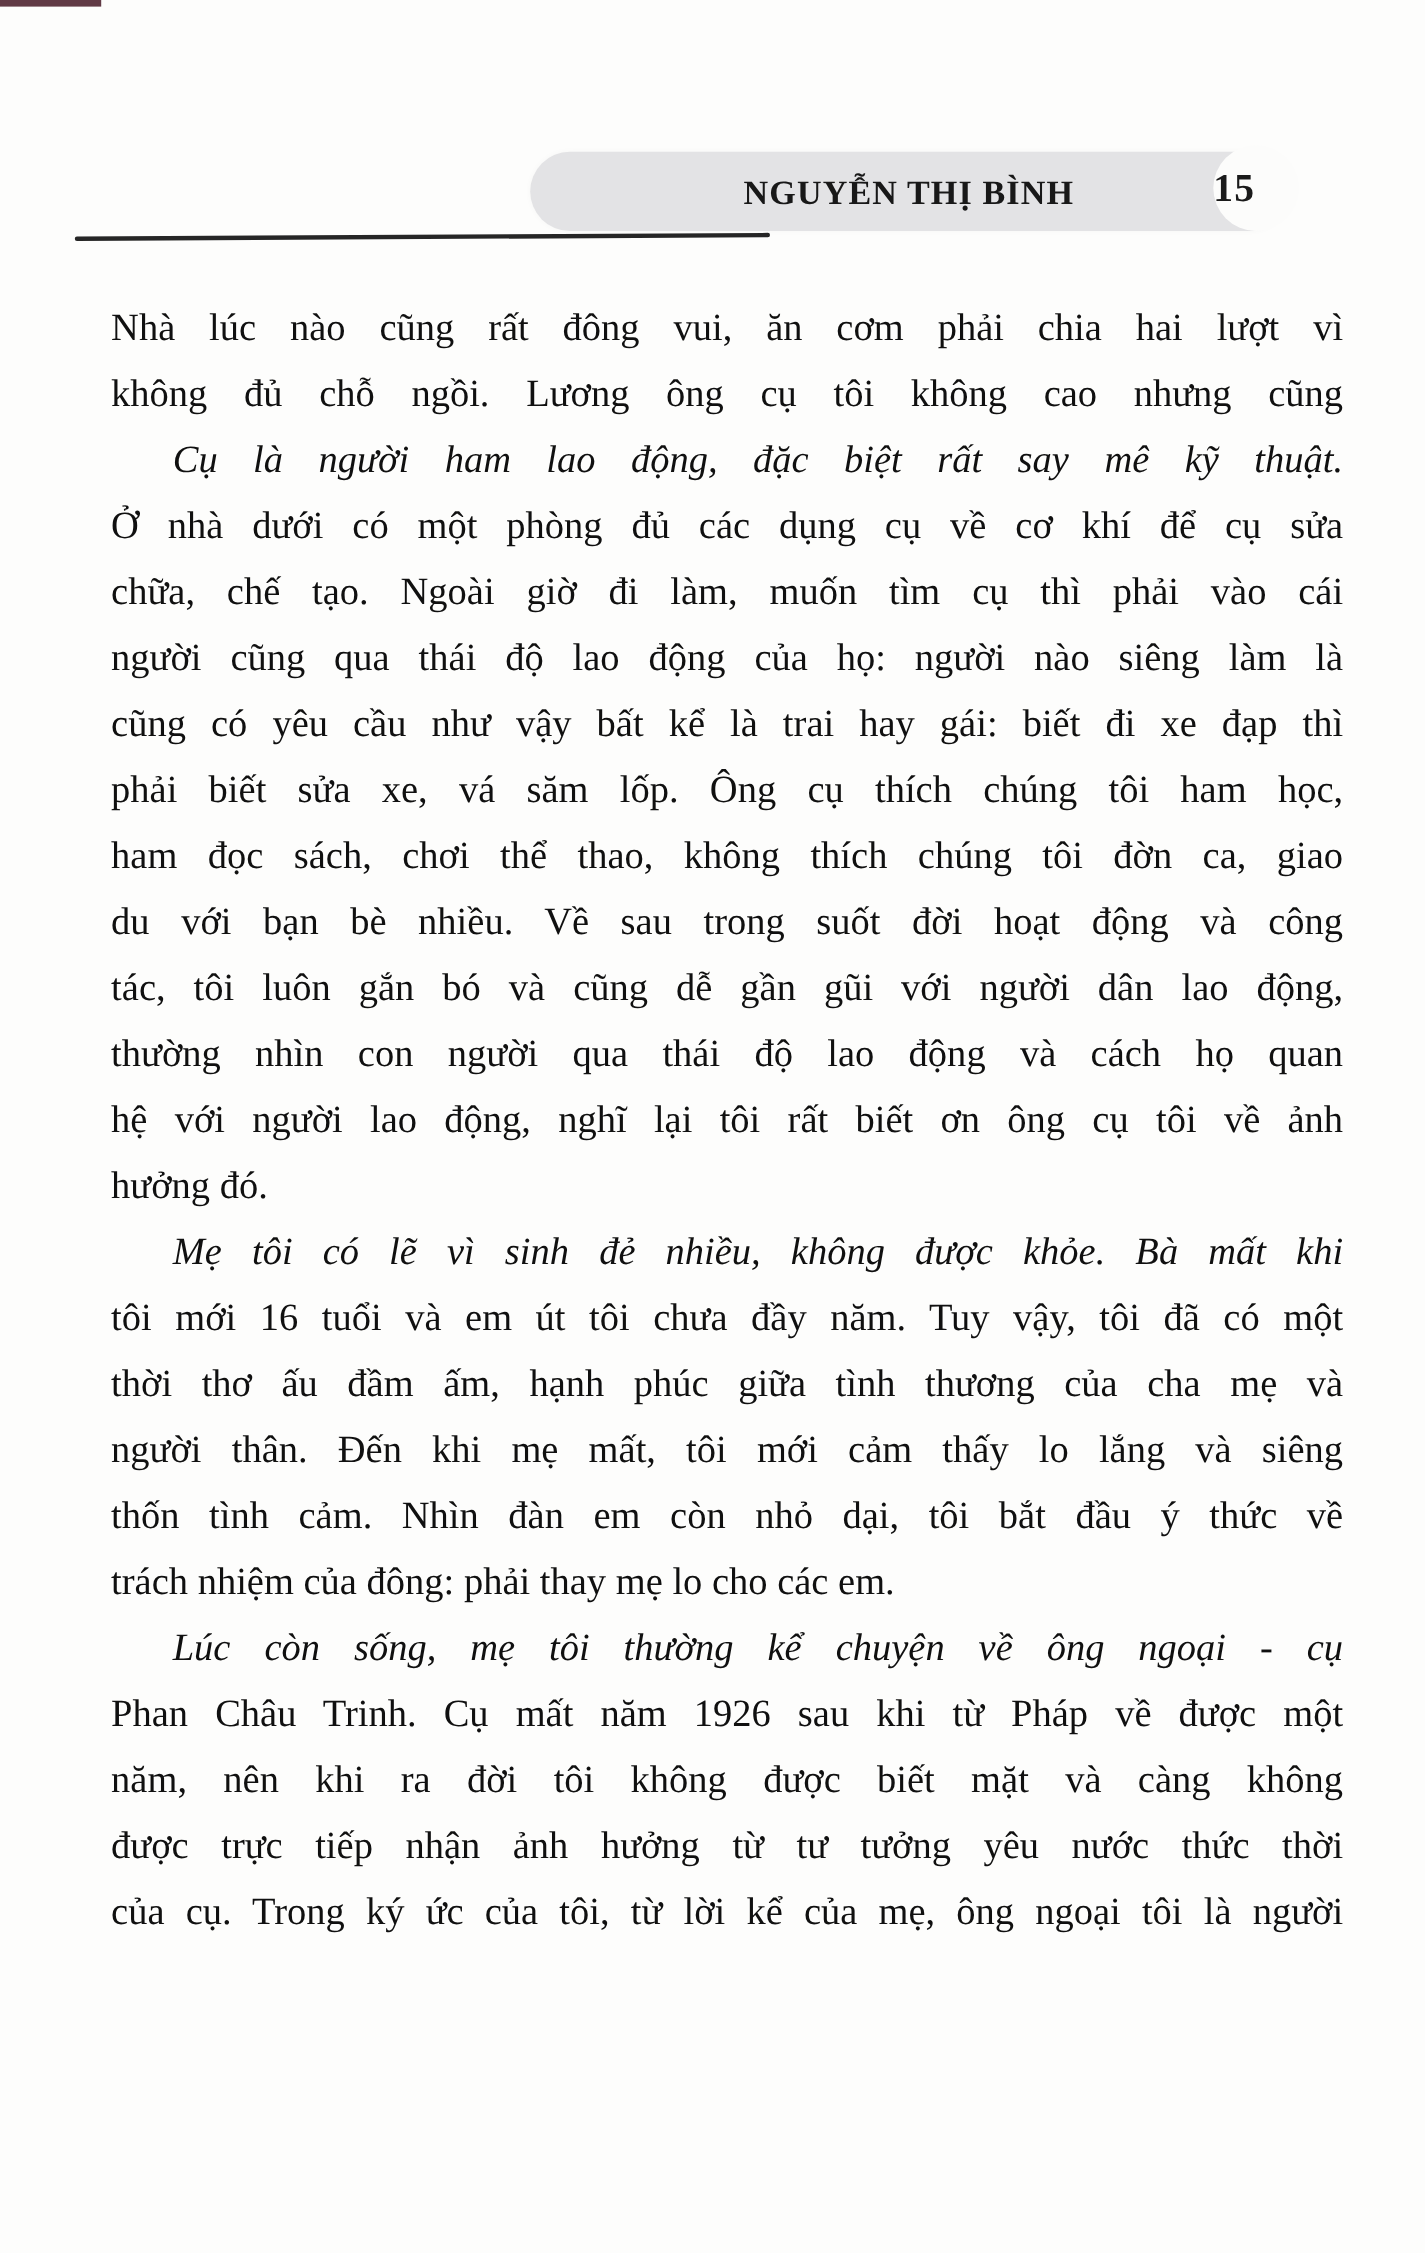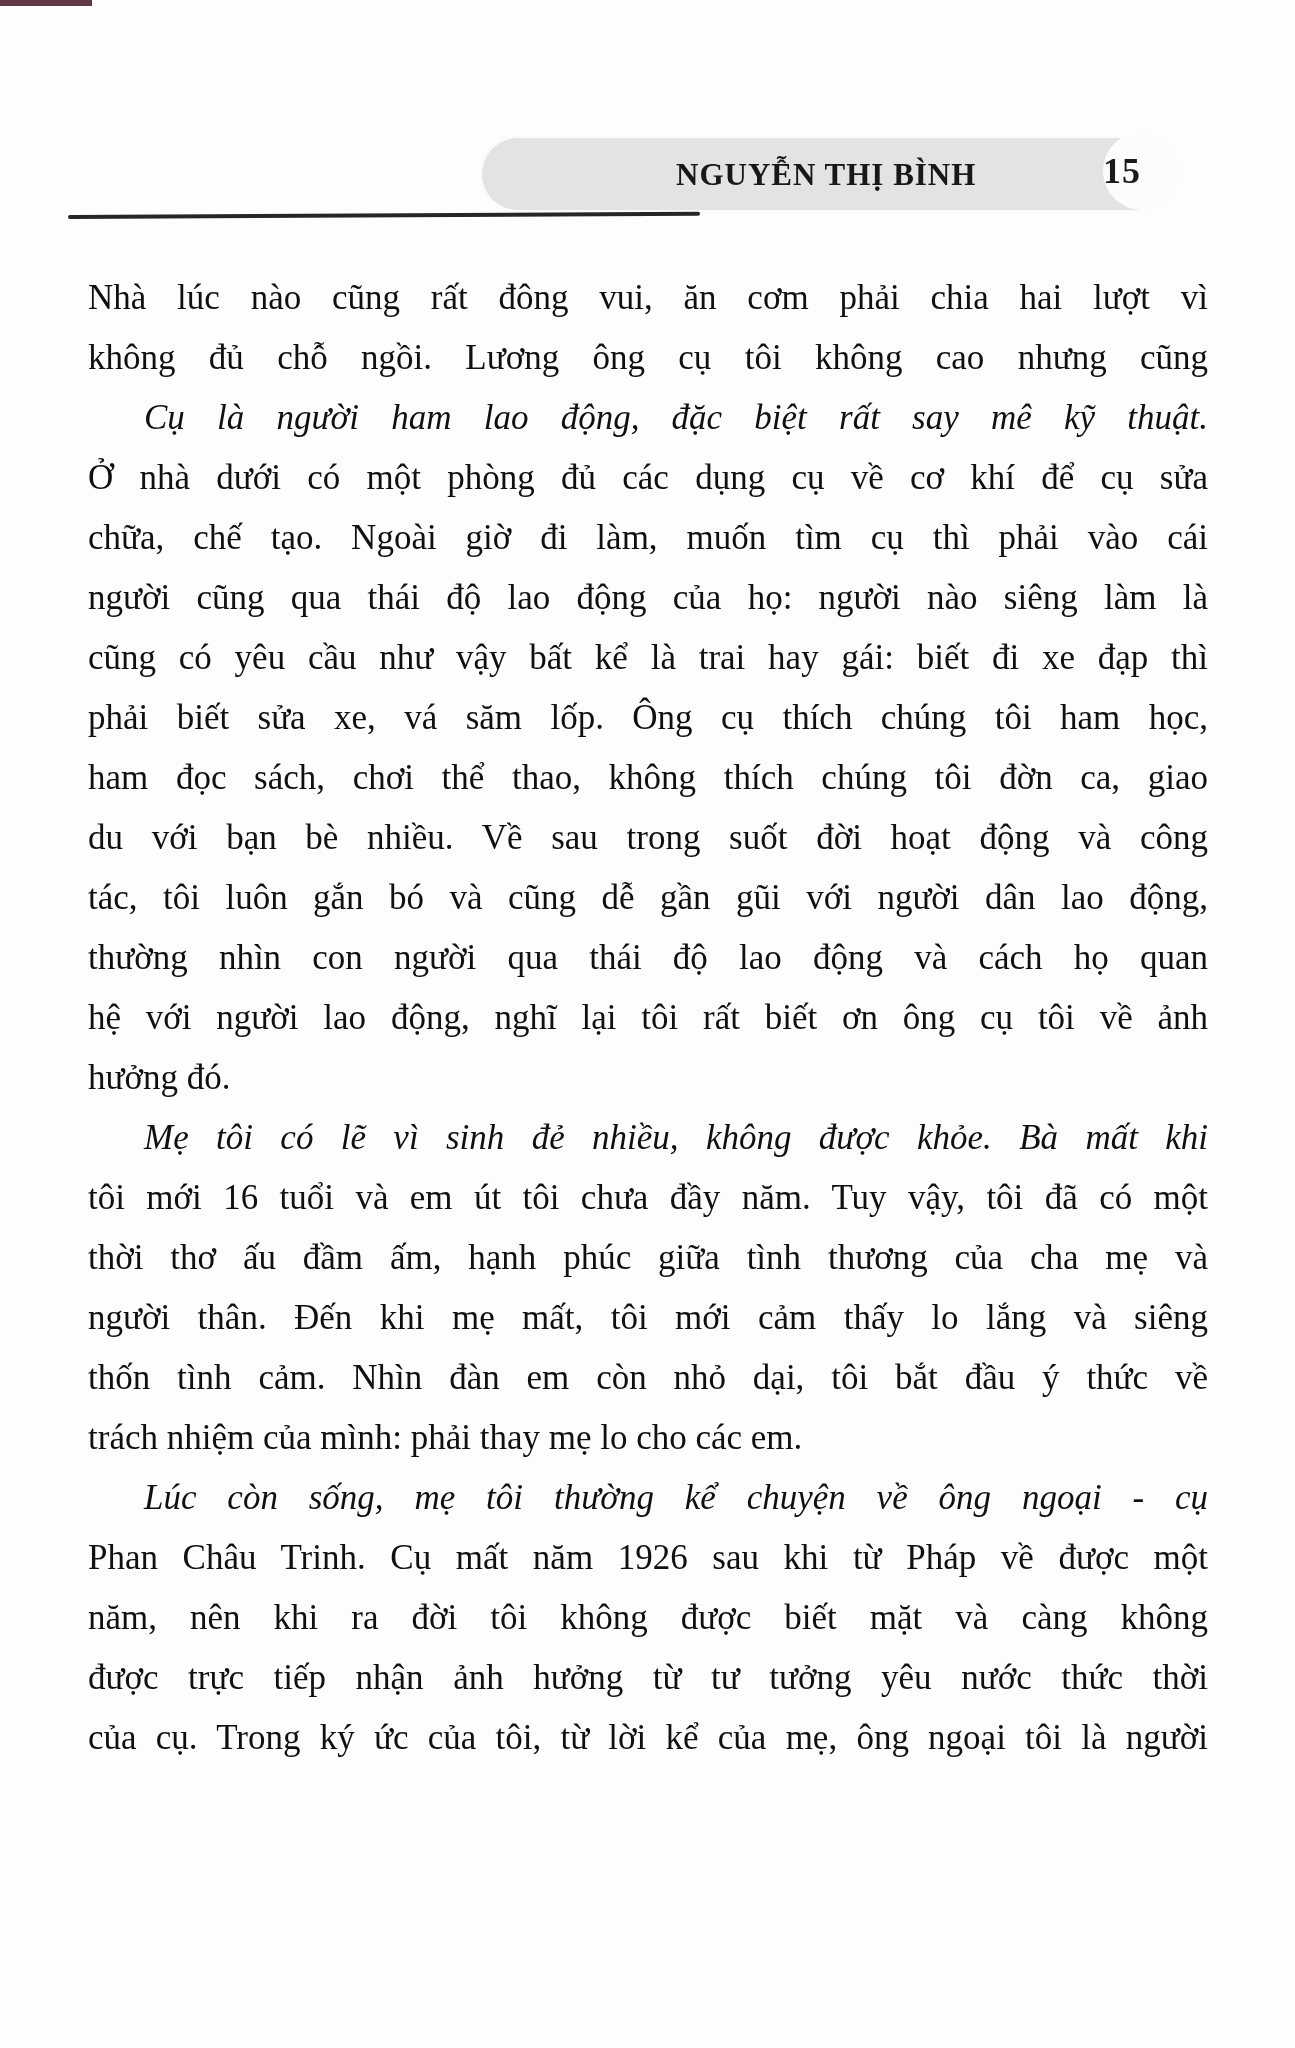--- a/index.html
+++ b/index.html
@@ -61,21 +61,21 @@
     width: 632px; height: 4px;
     background: #262626;
     border-radius: 2px;
     transform: rotate(-0.3deg);
     transform-origin: left center;
   }
 
   
   .body-text {
     position: absolute;
-    left: 88px; top: 268px;
+    left: 101px; top: 268px;
     width: 1120px;
     color: #101010;
     font-size: 35px;
   }
   .line {
     height: 60px;
     line-height: 60px;
     text-align: justify;
     text-align-last: justify;
     white-space: normal;
@@ -114,21 +114,21 @@
       <div class="line">du với bạn bè nhiều. Về sau trong suốt đời hoạt động và công</div>
       <div class="line">tác, tôi luôn gắn bó và cũng dễ gần gũi với người dân lao động,</div>
       <div class="line">thường nhìn con người qua thái độ lao động và cách họ quan</div>
       <div class="line">hệ với người lao động, nghĩ lại tôi rất biết ơn ông cụ tôi về ảnh</div>
       <div class="line endline">hưởng đó.</div>
       <div class="line indent">Mẹ tôi có lẽ vì sinh đẻ nhiều, không được khỏe. Bà mất khi</div>
       <div class="line">tôi mới 16 tuổi và em út tôi chưa đầy năm. Tuy vậy, tôi đã có một</div>
       <div class="line">thời thơ ấu đầm ấm, hạnh phúc giữa tình thương của cha mẹ và</div>
       <div class="line">người thân. Đến khi mẹ mất, tôi mới cảm thấy lo lắng và siêng</div>
       <div class="line">thốn tình cảm. Nhìn đàn em còn nhỏ dại, tôi bắt đầu ý thức về</div>
-      <div class="line endline">trách nhiệm của mình: phải thay mẹ lo cho các em.</div>
+      <div class="line endline">trách nhiệm của đông: phải thay mẹ lo cho các em.</div>
       <div class="line indent">Lúc còn sống, mẹ tôi thường kể chuyện về ông ngoại - cụ</div>
       <div class="line">Phan Châu Trinh. Cụ mất năm 1926 sau khi từ Pháp về được một</div>
       <div class="line">năm, nên khi ra đời tôi không được biết mặt và càng không</div>
       <div class="line">được trực tiếp nhận ảnh hưởng từ tư tưởng yêu nước thức thời</div>
       <div class="line">của cụ. Trong ký ức của tôi, từ lời kể của mẹ, ông ngoại tôi là người</div>
     </div>
 
 </div>
 
 </body></html>

